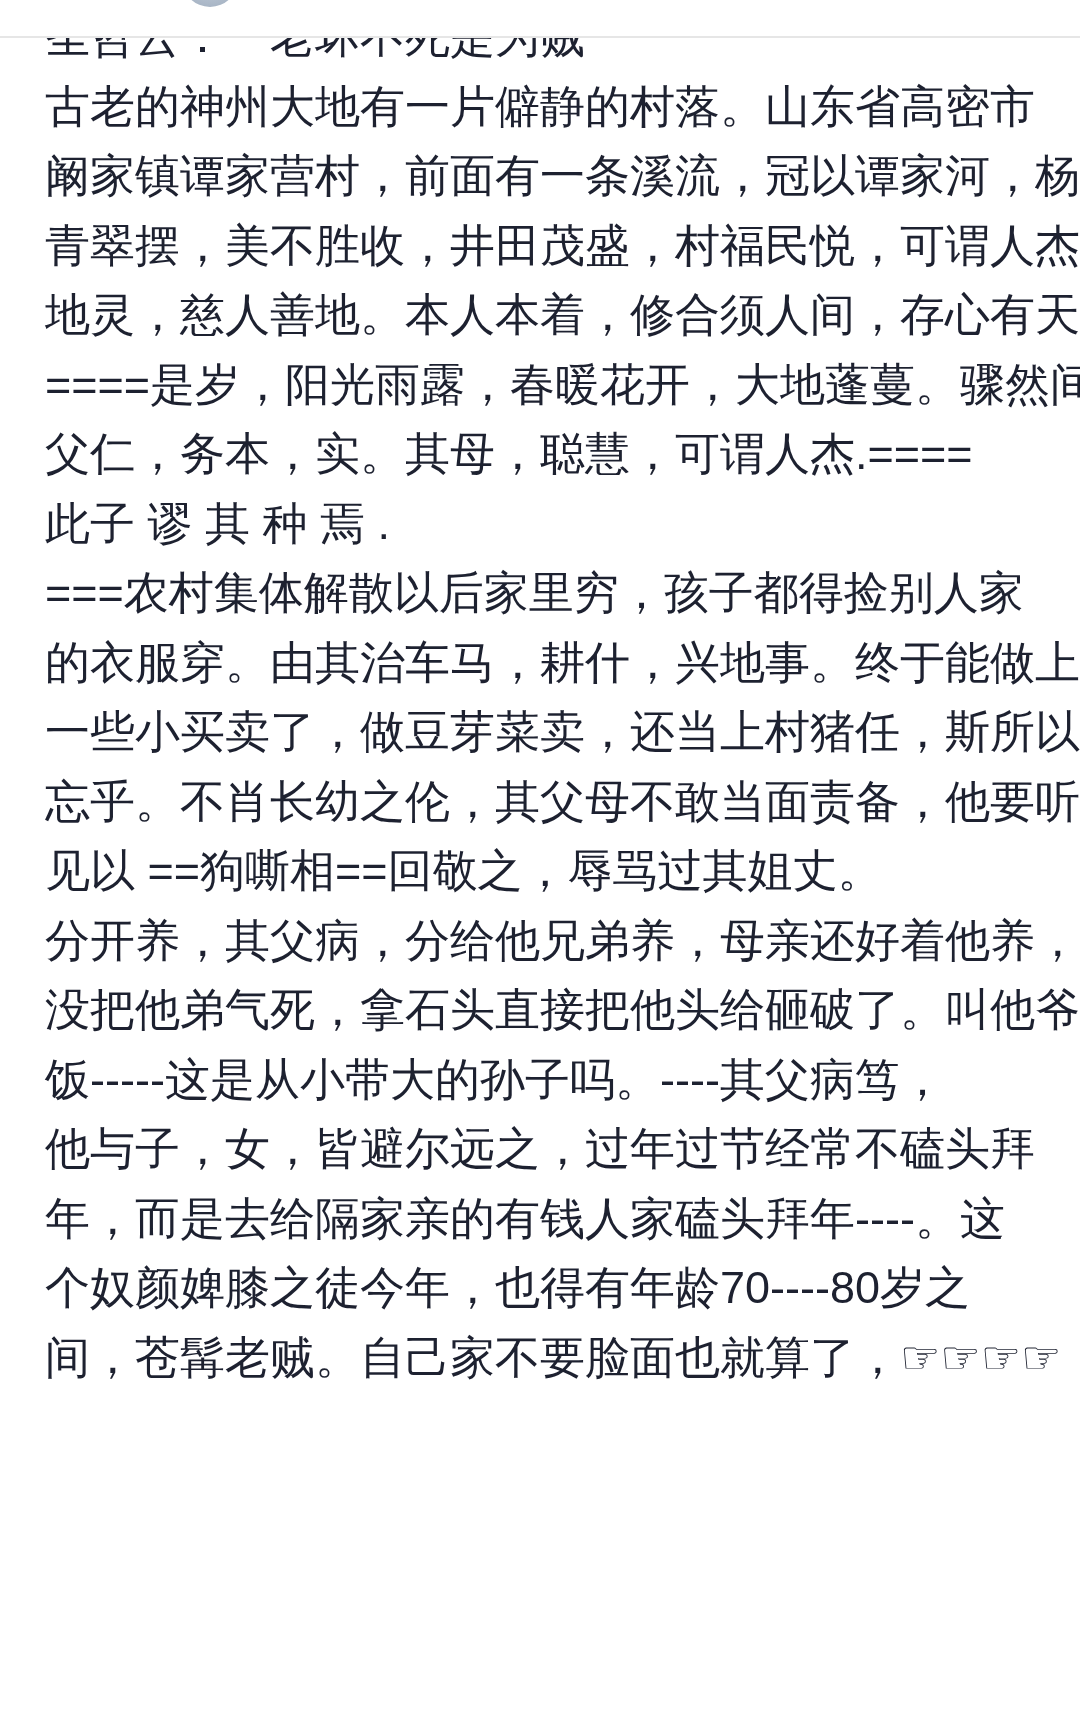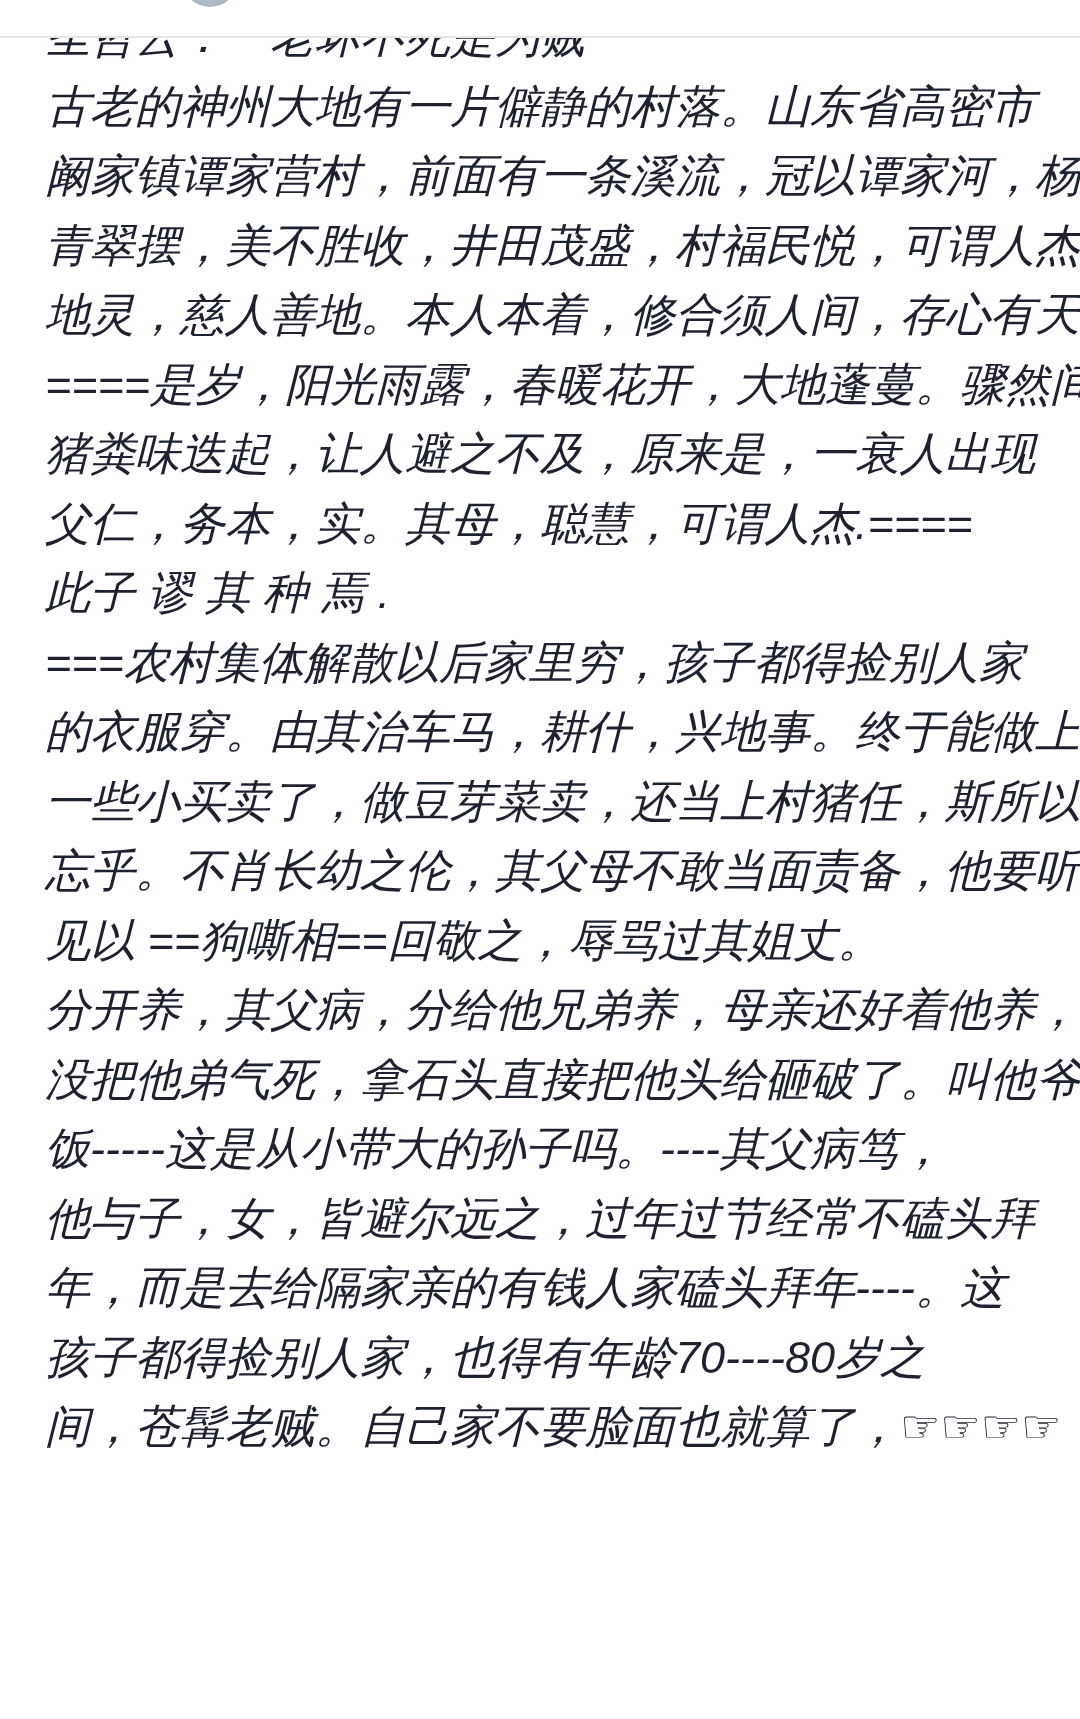--- a/index.html
+++ b/index.html
@@ -3,21 +3,20 @@
 <meta charset="utf-8">
 <style>
   html, body { margin: 0; padding: 0; }
   .screen {
     position: relative;
     width: 1080px;
     height: 1719px;
     overflow: hidden;
     background: var(--bg, #ffffff);
     font-family: "Liberation Sans", "DejaVu Sans", sans-serif;
-    font-style: italic;
   }
   
   .top-header {
     position: absolute;
     top: 0; left: 0; right: 0;
     height: 36px;
     background: var(--bg, #ffffff);
     border-bottom: 2px solid var(--divider, #e6e6e6);
     z-index: 2;
     overflow: hidden;
@@ -53,33 +52,32 @@
 <body>
 
 <div class="screen">
   <div class="post-text">
       <div class="text-line">圣哲云：　老坏不死是为贼</div>
       <div class="text-line">古老的神州大地有一片僻静的村落。山东省高密市</div>
       <div class="text-line">阚家镇谭家营村，前面有一条溪流，冠以谭家河，杨</div>
       <div class="text-line">青翠摆，美不胜收，井田茂盛，村福民悦，可谓人杰</div>
       <div class="text-line">地灵，慈人善地。本人本着，修合须人间，存心有天</div>
       <div class="text-line">====是岁，阳光雨露，春暖花开，大地蓬蔓。骤然间</div>
-      <div class="text-line">猪粪味迭起，让人避之不及，原来是，一衰人出现</div>
       <div class="text-line">父仁，务本，实。其母，聪慧，可谓人杰.====</div>
       <div class="text-line">此子 谬 其 种 焉 .</div>
       <div class="text-line">===农村集体解散以后家里穷，孩子都得捡别人家</div>
       <div class="text-line">的衣服穿。由其治车马，耕什，兴地事。终于能做上</div>
       <div class="text-line">一些小买卖了，做豆芽菜卖，还当上村猪任，斯所以</div>
       <div class="text-line">忘乎。不肖长幼之伦，其父母不敢当面责备，他要听</div>
       <div class="text-line">见以 ==狗嘶相==回敬之，辱骂过其姐丈。</div>
       <div class="text-line">分开养，其父病，分给他兄弟养，母亲还好着他养，</div>
       <div class="text-line">没把他弟气死，拿石头直接把他头给砸破了。叫他爷</div>
       <div class="text-line">饭-----这是从小带大的孙子吗。----其父病笃，</div>
       <div class="text-line">他与子，女，皆避尔远之，过年过节经常不磕头拜</div>
       <div class="text-line">年，而是去给隔家亲的有钱人家磕头拜年----。这</div>
-      <div class="text-line">孩子都得捡别人家，也得有年龄70----80岁之</div>
+      <div class="text-line">个奴颜婢膝之徒今年，也得有年龄70----80岁之</div>
       <div class="text-line">间，苍髯老贼。自己家不要脸面也就算了，☞☞☞☞</div>
     </div>
 
   <div class="top-header">
     <div class="avatar-sliver"></div>
   </div>
 </div>
 
 </body></html>

